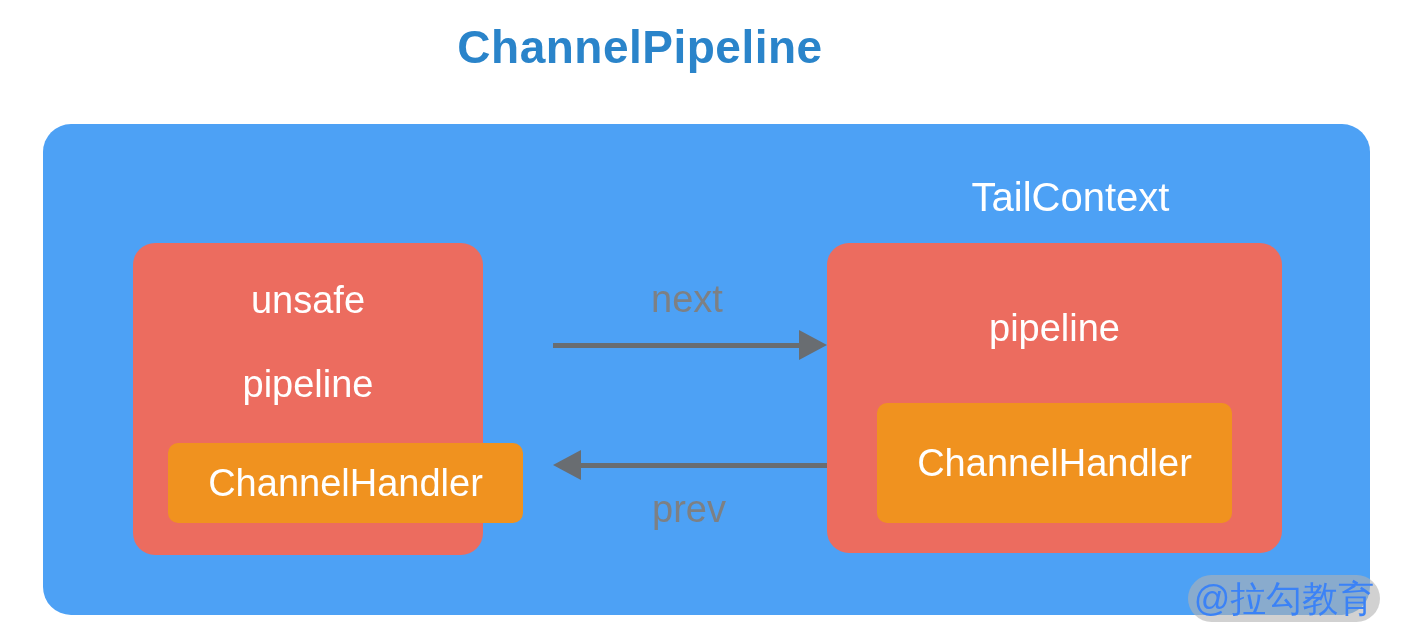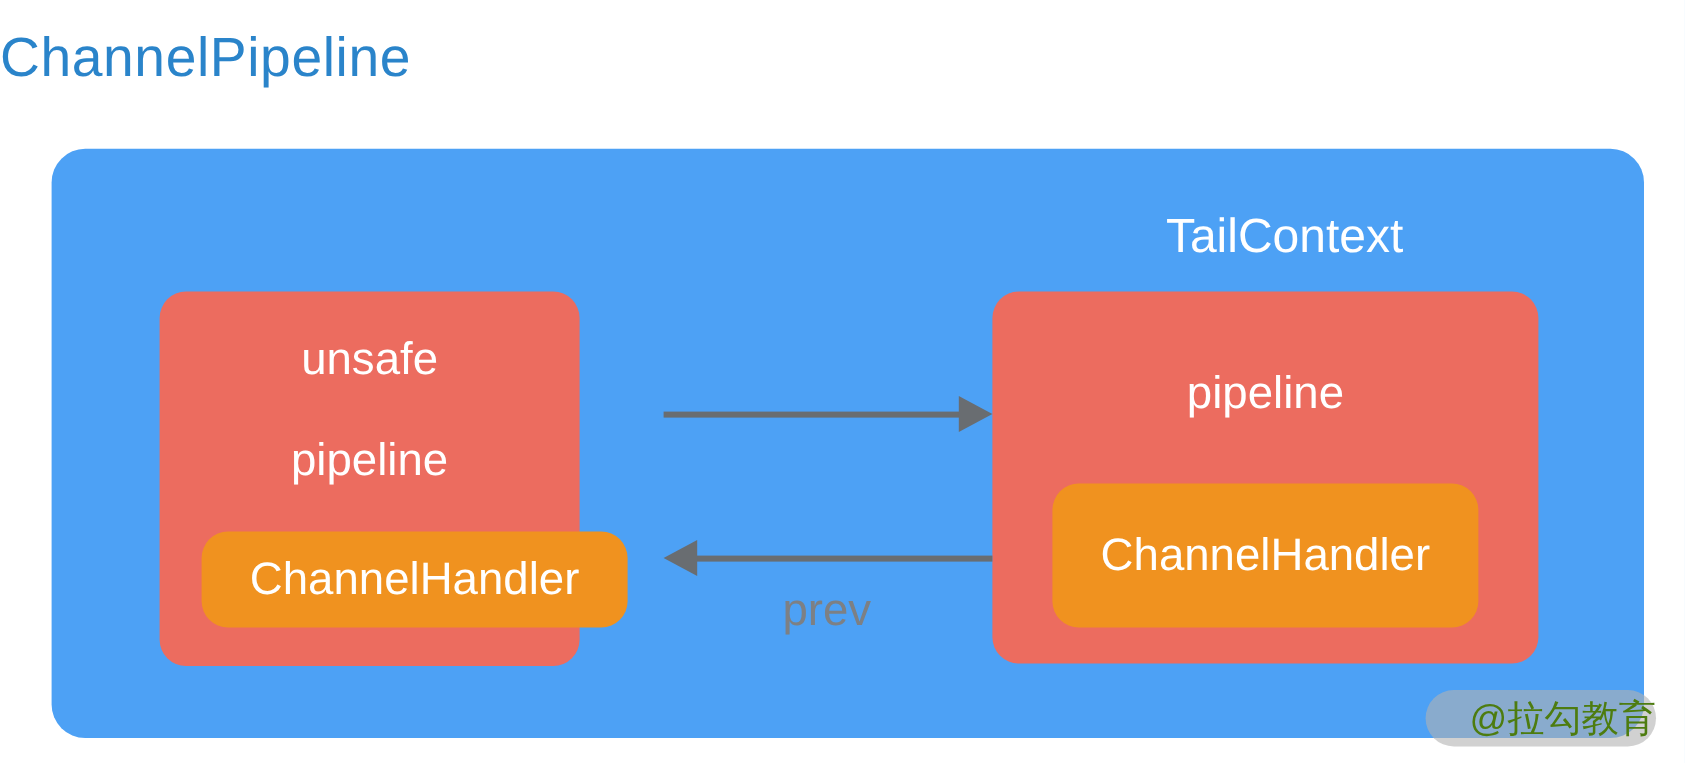--- a/index.html
+++ b/index.html
@@ -12,21 +12,21 @@
     --box-text-white:#ffffff;
   }
   *{margin:0;padding:0;box-sizing:border-box;}
   html,body{background:#ffffff;}
   body{
     width:1404px;height:644px;position:relative;overflow:hidden;
     font-family:"Liberation Sans","DejaVu Sans",sans-serif;
   }
   .title{
     position:absolute;top:20px;left:0;width:1280px;
-    font-size:46px;font-weight:400;
+    text-align:center;font-size:46px;font-weight:700;
     color:var(--title-blue);letter-spacing:0.5px;
   }
   .container{
     position:absolute;left:43px;top:124px;width:1327px;height:491px;
     background:var(--container-blue);border-radius:28px;
   }
   .ctx-label{
     position:absolute;text-align:center;color:var(--box-text-white);
     font-size:40px;font-weight:500;line-height:50px;
   }
@@ -38,21 +38,21 @@
   .head-box{left:90px;top:119px;width:350px;height:312px;}
   .tail-box{left:784px;top:119px;width:455px;height:310px;}
   .field{
     position:absolute;left:0;width:100%;text-align:center;
     color:var(--box-text-white);font-size:38px;font-weight:500;line-height:46px;
   }
   .field-head-1{top:34px;}
   .field-head-2{top:118px;}
   .field-tail-1{top:62px;}
   .handler{
-    position:absolute;background:var(--handler-orange);border-radius:22px;
+    position:absolute;background:var(--handler-orange);border-radius:10px;
     color:var(--box-text-white);font-size:38px;font-weight:500;
     display:flex;align-items:center;justify-content:center;text-align:center;
   }
   .head-handler{left:35px;top:200px;width:355px;height:80px;}
   .tail-handler{left:50px;top:160px;width:355px;height:120px;}
   .arrow{position:absolute;}
   .arrow-line{position:absolute;height:5px;background:var(--arrow-gray);}
   .tri{position:absolute;width:0;height:0;}
   .tri-right{
     border-top:15px solid transparent;border-bottom:15px solid transparent;
@@ -70,21 +70,21 @@
   .prev-arrow .tri{left:0;top:0;}
   .arrow-label{
     position:absolute;width:160px;text-align:center;
     color:var(--arrow-label-gray);font-size:38px;font-weight:500;line-height:46px;
   }
   .next-arrow-label{left:564px;top:152px;}
   .prev-arrow-label{left:566px;top:362px;}
   .watermark{
     position:absolute;left:1188px;top:575px;width:192px;height:47px;
     background:rgba(178,178,178,0.6);border-radius:24px;
-    color:#4d7c0f;font-size:31px;line-height:47px;text-align:right;
+    color:#3b82f6;font-size:36px;line-height:47px;text-align:center;
     z-index:5;
   }
 </style>
 </head>
 <body>
 
 <div class="title">ChannelPipeline</div>
 
 <div class="container">
 
@@ -93,20 +93,21 @@
     <div class="field field-head-2">pipeline</div>
     <div class="handler head-handler">ChannelHandler</div>
   </div>
 
   <div class="ctx-label tail-label">TailContext</div>
   <div class="ctx-box tail-box">
     <div class="field field-tail-1">pipeline</div>
     <div class="handler tail-handler">ChannelHandler</div>
   </div>
 
+  <div class="arrow-label next-arrow-label">next</div>
   <div class="arrow next-arrow">
     <div class="arrow-line"></div>
     <div class="tri tri-right"></div>
   </div>
 
   <div class="arrow prev-arrow">
     <div class="arrow-line"></div>
     <div class="tri tri-left"></div>
   </div>
   <div class="arrow-label prev-arrow-label">prev</div>

